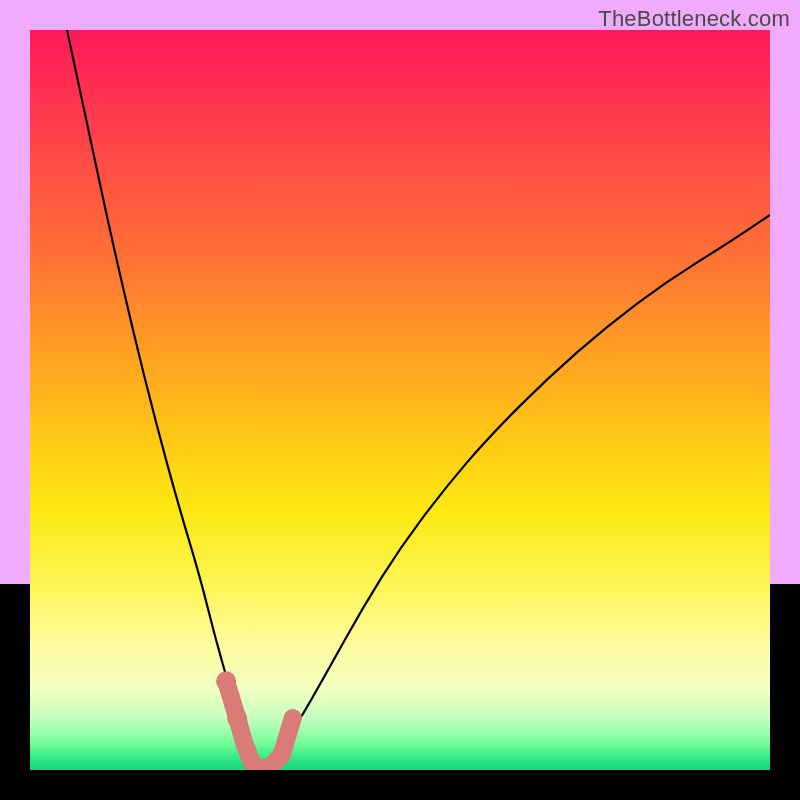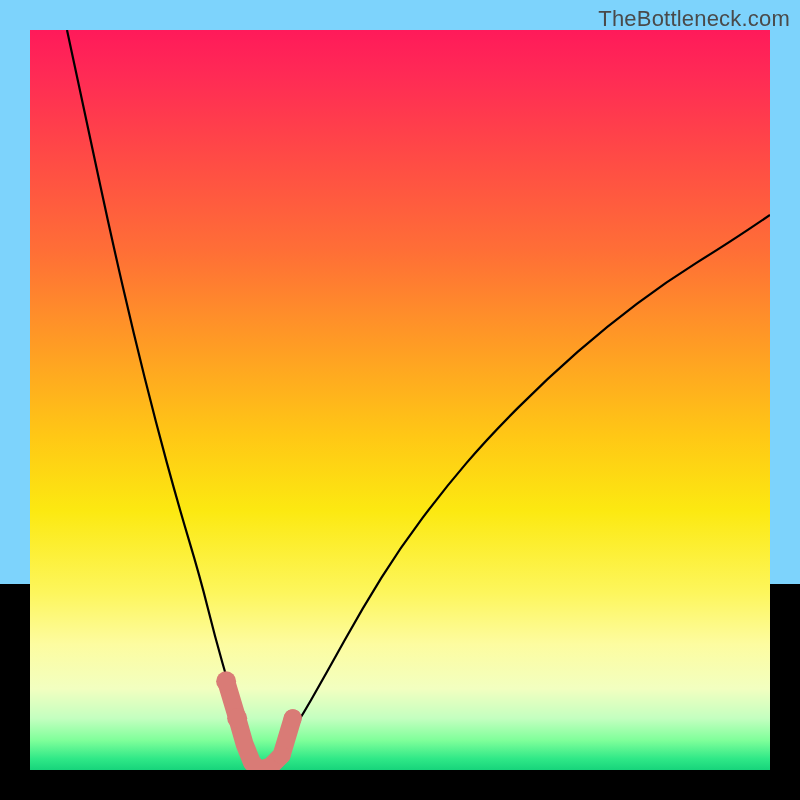--- a/index.html
+++ b/index.html
@@ -1,21 +1,21 @@
 <!DOCTYPE html>
 <html><head>
 <meta charset="utf-8">
 <style>
   * { margin: 0; padding: 0; box-sizing: border-box; }
   html, body { width: 800px; height: 800px; overflow: hidden; background: #000; }
   .wrap {
     width: 800px;
     height: 584px;
     position: relative;
-    background: #7dd3fc;
+    background: #f0abfc;
   }
   .watermark {
     position: absolute;
     top: 6px;
     right: 10px;
     font-family: Arial, Helvetica, sans-serif;
     font-size: 22px;
     color: #4a4a4a;
     font-weight: 500;
     letter-spacing: 0.2px;

